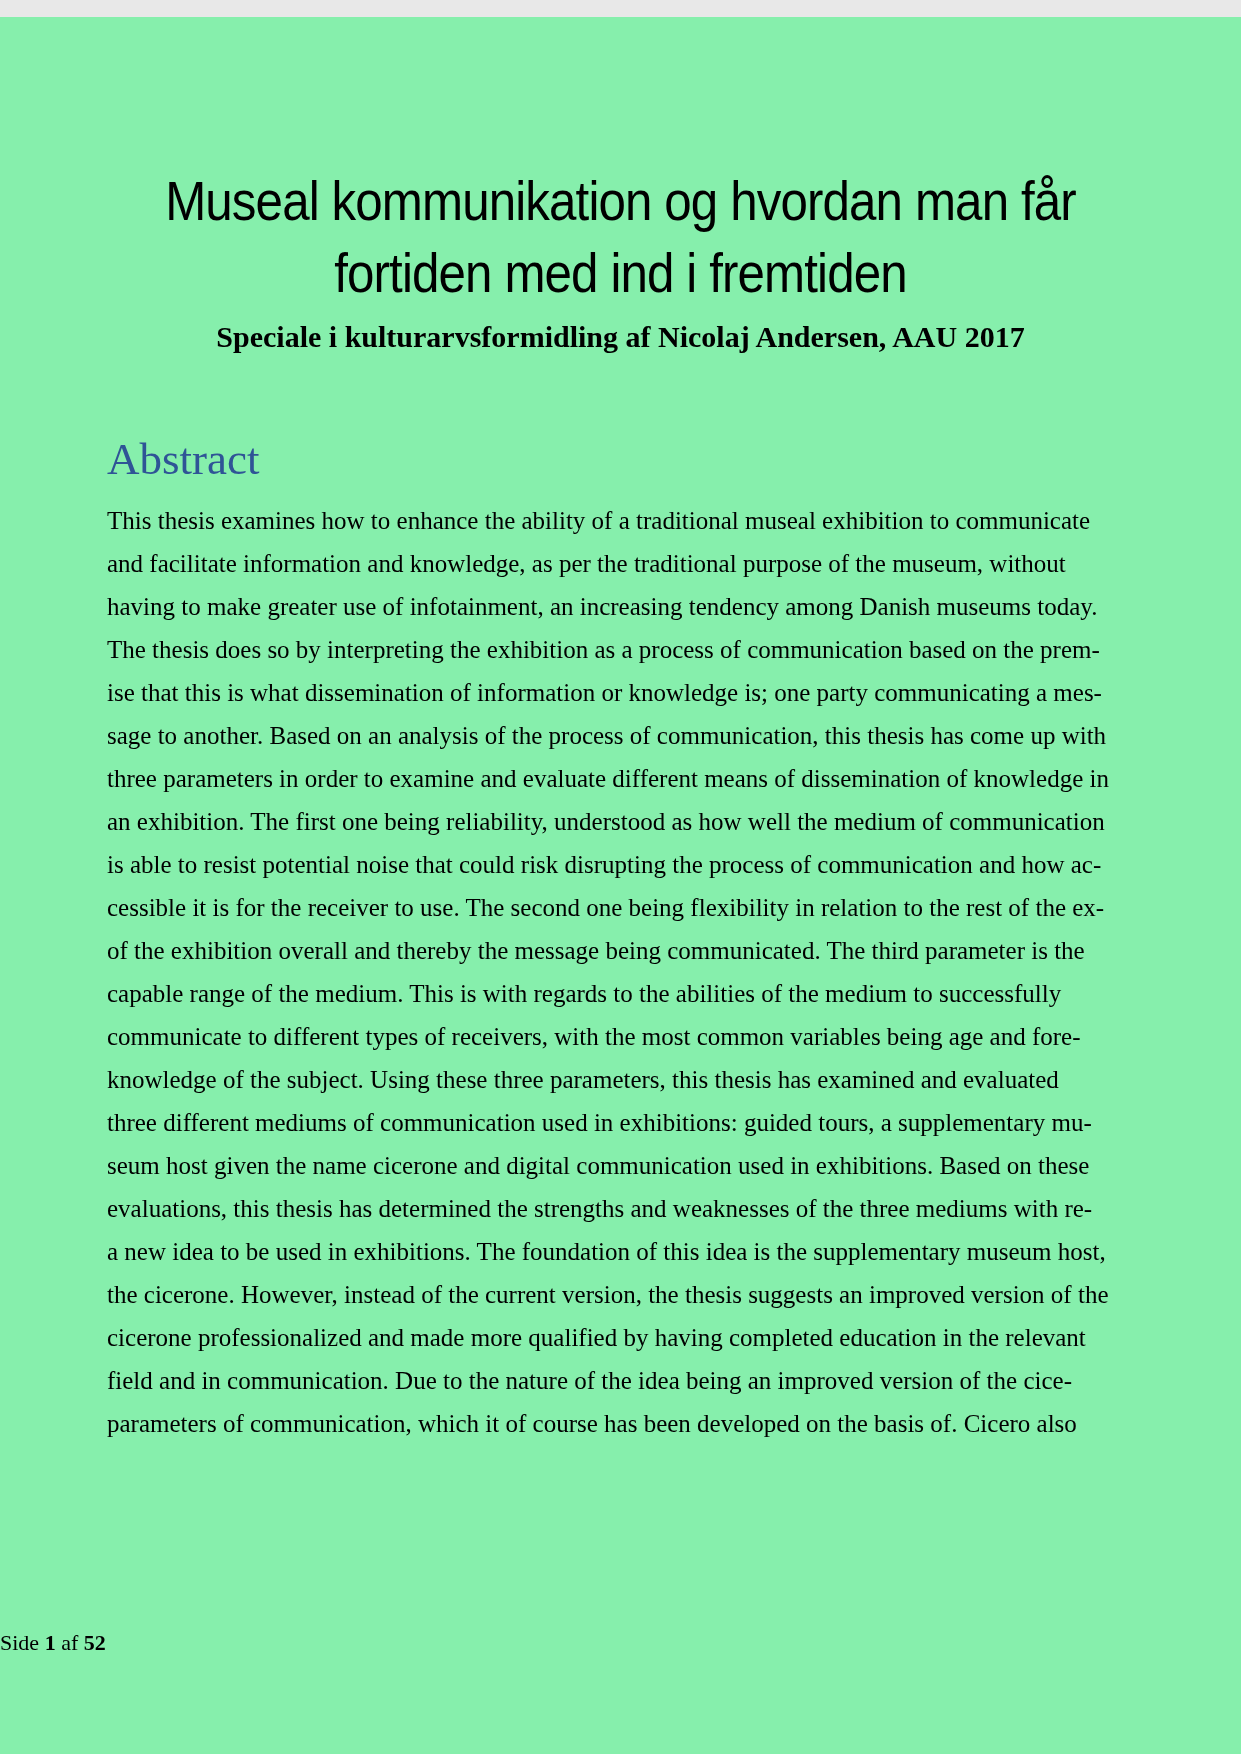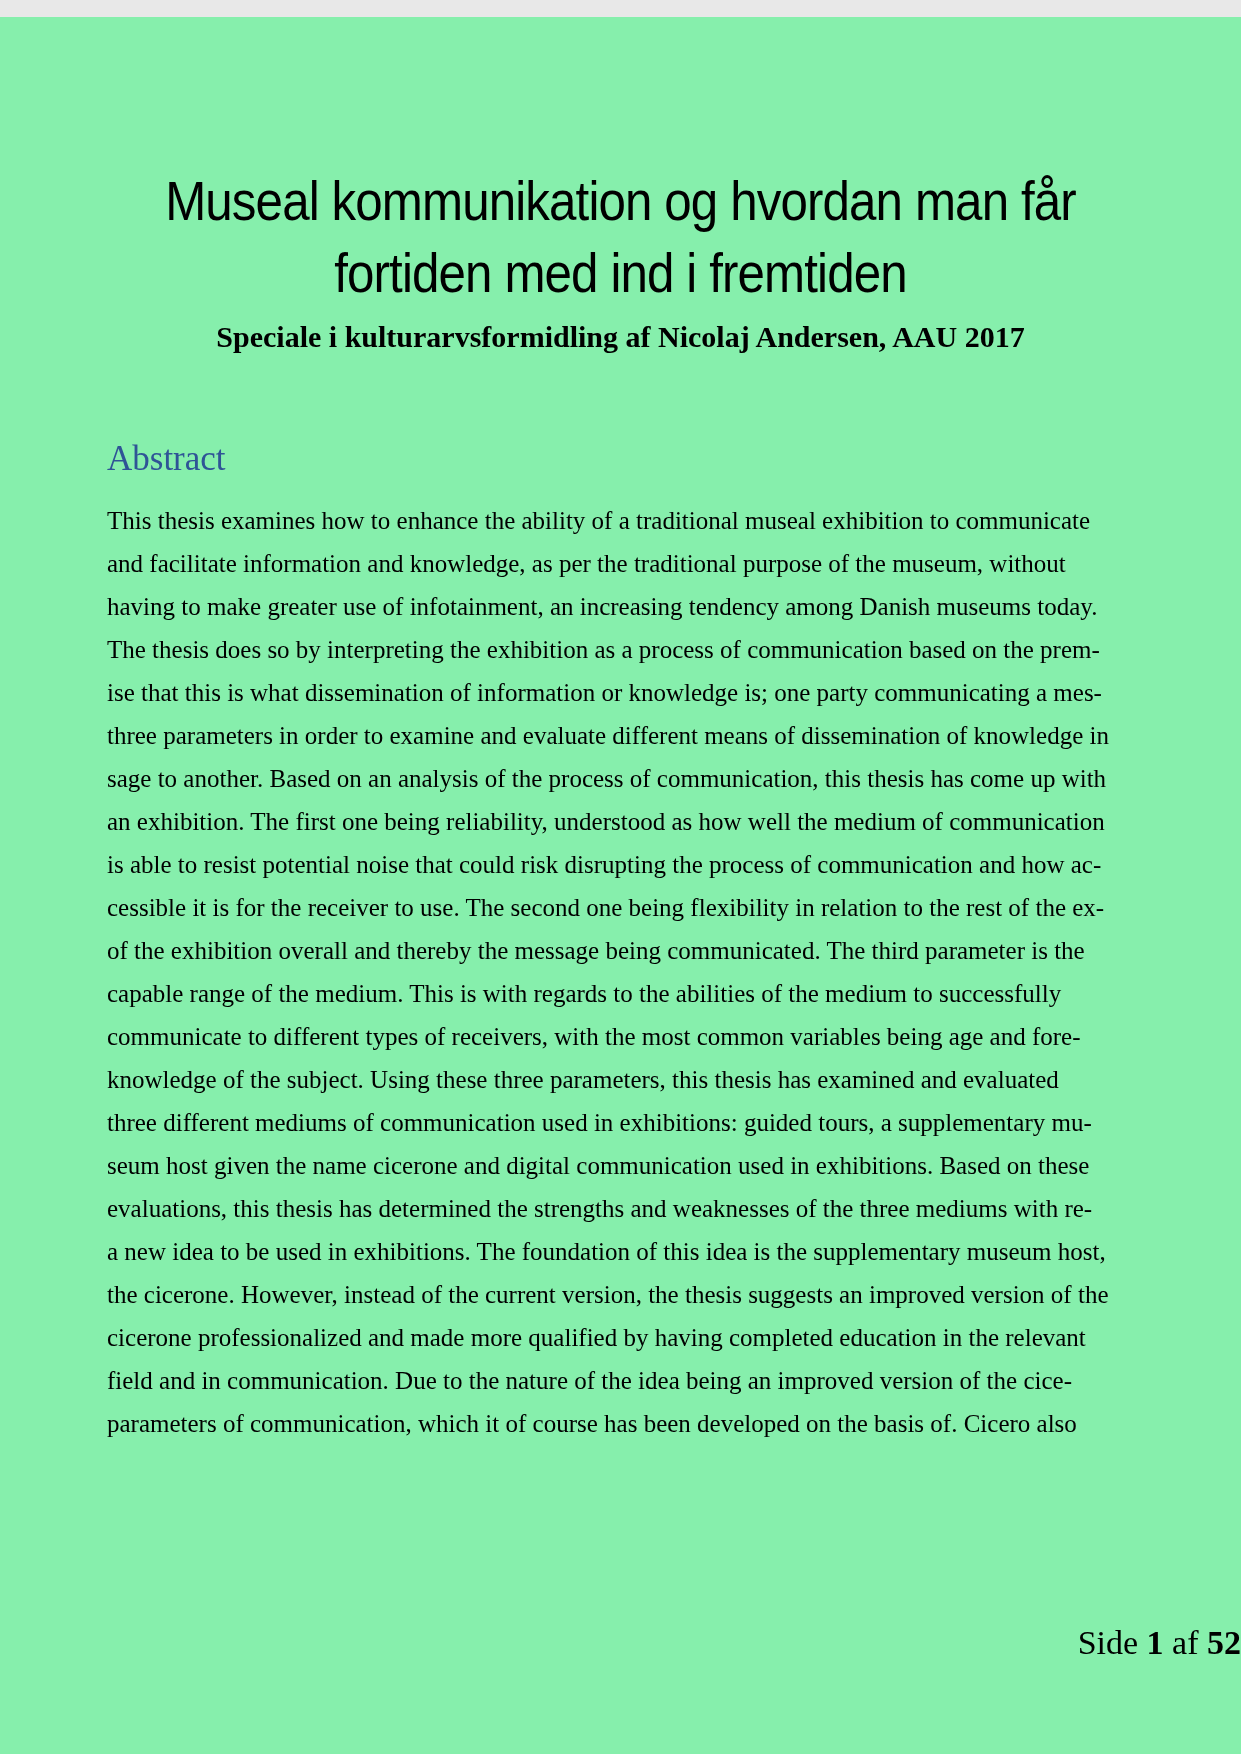--- a/index.html
+++ b/index.html
@@ -37,40 +37,40 @@
     font-family: "Liberation Serif", serif;
     font-weight: bold;
     font-size: 30px;
     line-height: 36px;
   }
   
   .abstract-heading {
     margin: 84px 112px 0 107px;
     font-family: "Liberation Serif", serif;
     font-weight: normal;
-    font-size: 35px;
+    font-size: 45px;
     line-height: 40px;
   }
   .abstract-body {
     margin: 20px 80px 0 107px;
   }
   .abstract-line {
     font-size: 25px;
     line-height: 43px;
     white-space: nowrap;
     font-family: Liberation Serif, serif;
   }
   
   .page-footer {
     position: absolute;
     top: 1610px;
     left: 0;
     width: 100%;
-    text-align: right;
-    font-size: 34px;
+    text-align: left;
+    font-size: 22px;
     line-height: 32px;
   }
   .page-footer .num {
     font-weight: bold;
   }
 </style>
 </head>
 <body>
 
 <div class="page">
@@ -82,22 +82,22 @@
   </div>
 
   <h2 class="abstract-heading" style="color: rgb(47, 84, 150);">Abstract</h2>
 
   <div class="abstract-body">
       <div class="abstract-line">This thesis examines how to enhance the ability of a traditional museal exhibition to communicate</div>
       <div class="abstract-line">and facilitate information and knowledge, as per the traditional purpose of the museum, without</div>
       <div class="abstract-line">having to make greater use of infotainment, an increasing tendency among Danish museums today.</div>
       <div class="abstract-line">The thesis does so by interpreting the exhibition as a process of communication based on the prem-</div>
       <div class="abstract-line">ise that this is what dissemination of information or knowledge is; one party communicating a mes-</div>
+      <div class="abstract-line">sage to another. Based on an analysis of the process of communication, this thesis has come up with</div>
       <div class="abstract-line">three parameters in order to examine and evaluate different means of dissemination of knowledge in</div>
-      <div class="abstract-line">sage to another. Based on an analysis of the process of communication, this thesis has come up with</div>
       <div class="abstract-line">an exhibition. The first one being reliability, understood as how well the medium of communication</div>
       <div class="abstract-line">is able to resist potential noise that could risk disrupting the process of communication and how ac-</div>
       <div class="abstract-line">cessible it is for the receiver to use. The second one being flexibility in relation to the rest of the ex-</div>
       <div class="abstract-line">of the exhibition overall and thereby the message being communicated. The third parameter is the</div>
       <div class="abstract-line">capable range of the medium. This is with regards to the abilities of the medium to successfully</div>
       <div class="abstract-line">communicate to different types of receivers, with the most common variables being age and fore-</div>
       <div class="abstract-line">knowledge of the subject. Using these three parameters, this thesis has examined and evaluated</div>
       <div class="abstract-line">three different mediums of communication used in exhibitions: guided tours, a supplementary mu-</div>
       <div class="abstract-line">seum host given the name cicerone and digital communication used in exhibitions. Based on these</div>
       <div class="abstract-line">evaluations, this thesis has determined the strengths and weaknesses of the three mediums with re-</div>

